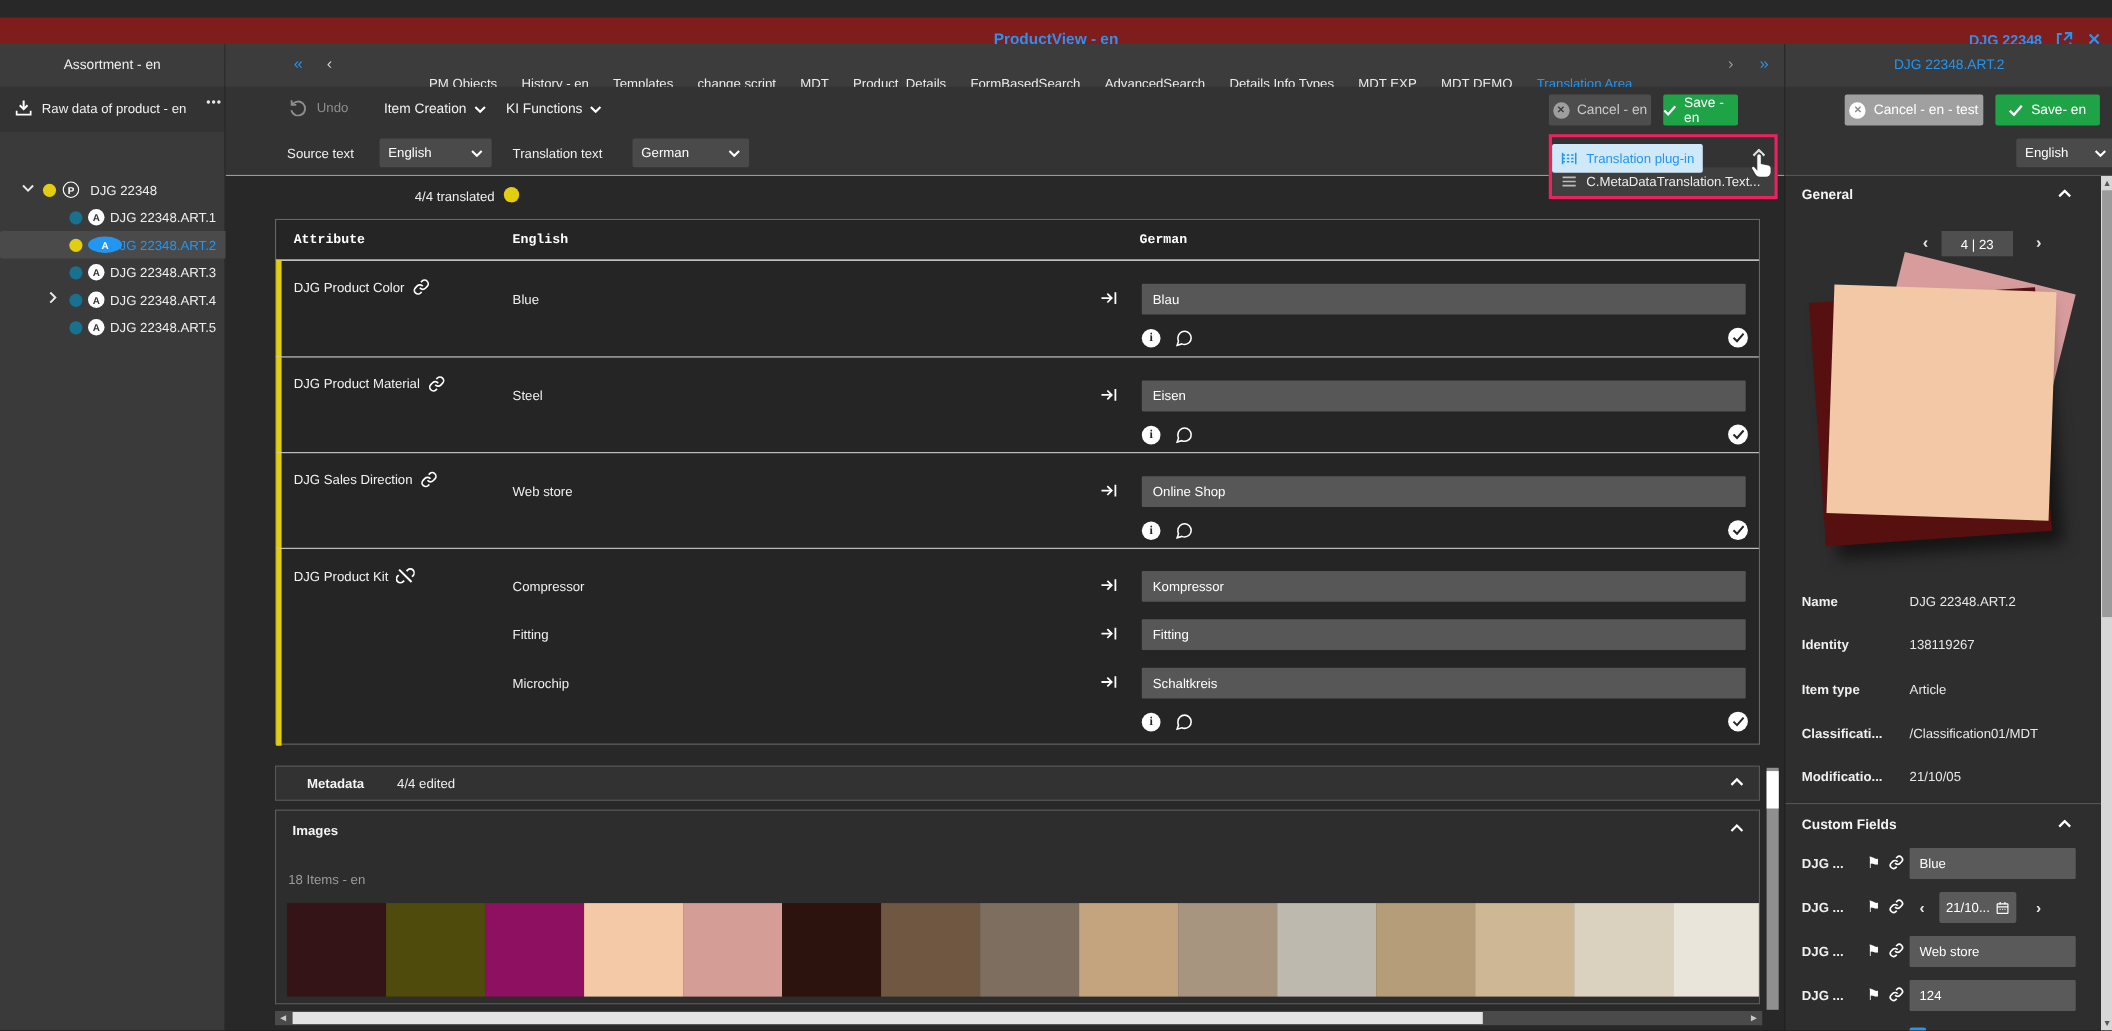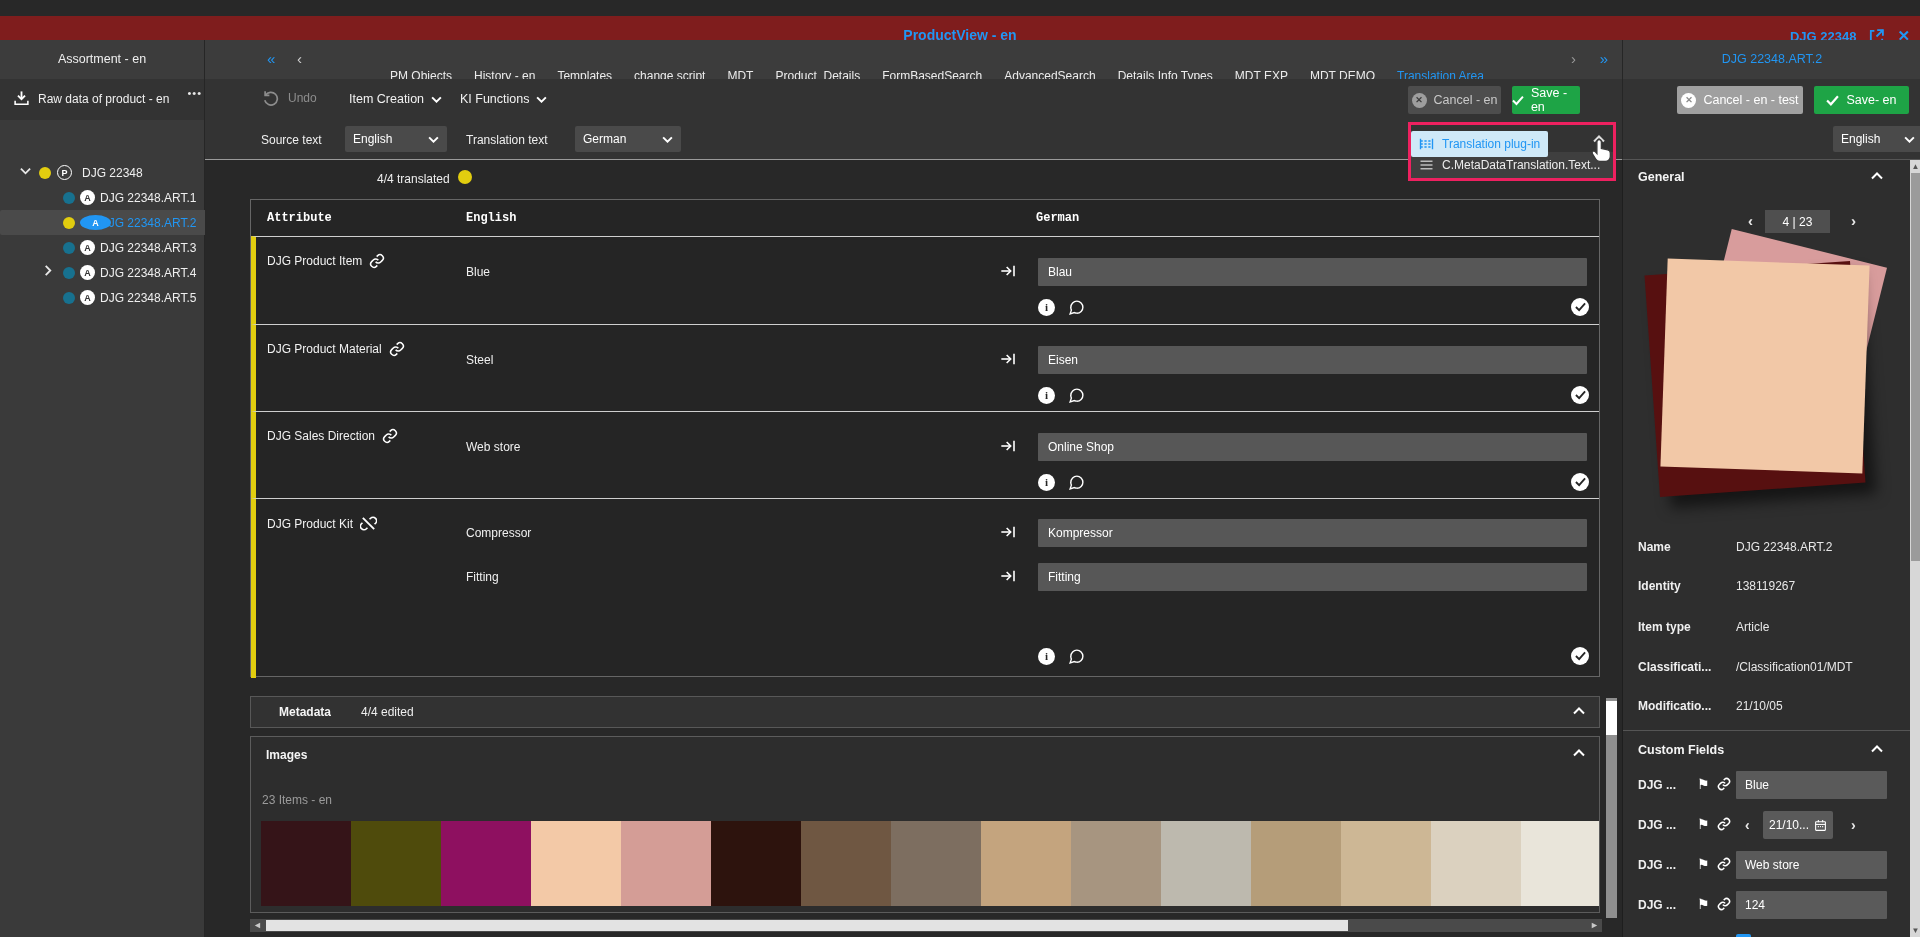--- a/index.html
+++ b/index.html
@@ -373,21 +373,21 @@
 
     <div class="ttable">
       <div class="thead">
         <span style="left:16px;">Attribute</span>
         <span style="left:215px;">English</span>
         <span style="left:785px;">German</span>
       </div>
 
       <div class="trow" style="top:36px;height:88px;">
         <div class="t-attr">
-          <span>DJG Product Item</span>
+          <span>DJG Product Color</span>
           <svg width="16" height="16" viewBox="0 0 24 24" fill="none" stroke="#fff" stroke-width="2.3">
             <path d="M10 13a5 5 0 0 0 7.54.54l2.5-2.5a5 5 0 0 0-7.07-7.07l-1.43 1.42"></path>
             <path d="M14 11a5 5 0 0 0-7.54-.54l-2.5 2.5a5 5 0 0 0 7.07 7.07l1.42-1.42"></path>
           </svg>
         </div>
         <div class="t-entry" style="top:21px;">
           <span class="t-src">Blue</span>
           <span class="t-arrow">
             <svg width="18" height="16" viewBox="0 0 24 24" fill="none" stroke="#fff" stroke-width="2.4">
                 <path d="M2 12h14"></path>
@@ -498,20 +498,31 @@
           <span class="t-src">Fitting</span>
           <span class="t-arrow">
             <svg width="18" height="16" viewBox="0 0 24 24" fill="none" stroke="#fff" stroke-width="2.4">
                 <path d="M2 12h14"></path>
                 <path d="M10 6l6 6-6 6"></path>
                 <path d="M21 4v16"></path>
               </svg>
           </span>
           <input class="t-input" value="Fitting" style="">
         </div>
+        <div class="t-entry" style="top:108px;">
+          <span class="t-src">Microchip</span>
+          <span class="t-arrow">
+            <svg width="18" height="16" viewBox="0 0 24 24" fill="none" stroke="#fff" stroke-width="2.4">
+                <path d="M2 12h14"></path>
+                <path d="M10 6l6 6-6 6"></path>
+                <path d="M21 4v16"></path>
+              </svg>
+          </span>
+          <input class="t-input" value="Schaltkreis" style="">
+        </div>
         <div class="t-footer" style="top:148px;">
           <span class="info-ic">i</span>
           <svg width="17" height="17" viewBox="0 0 24 24" fill="none" stroke="#fff" stroke-width="2">
             <path d="M21 11.5a8.38 8.38 0 0 1-8.5 8.5 8.5 8.5 0 0 1-3.5-.76L3 21l1.76-5.27A8.38 8.38 0 0 1 4 11.5a8.5 8.5 0 1 1 17 0z"></path>
           </svg>
           <span class="check-ic">
             <svg width="11" height="10" viewBox="0 0 24 20">
                 <path d="M2 10l7 7L22 2" fill="none" stroke="#252525" stroke-width="4"></path>
               </svg>
           </span>
@@ -529,21 +540,21 @@
       </span>
     </div>
 
     <div class="img-panel">
       <span class="img-title">Images</span>
       <span class="sec-chev" style="top:12px;">
         <svg width="12" height="8" viewBox="0 0 12 8">
             <path d="M1 6.5l5-5 5 5" fill="none" stroke="#fff" stroke-width="2"></path>
           </svg>
       </span>
-      <span class="img-count">23 Items - en</span>
+      <span class="img-count">18 Items - en</span>
       <div class="swatches">
         <div class="swatch" style="background: rgb(53, 20, 24);"></div>
         <div class="swatch" style="background: rgb(79, 75, 12);"></div>
         <div class="swatch" style="background: rgb(142, 16, 96);"></div>
         <div class="swatch" style="background: rgb(243, 201, 167);"></div>
         <div class="swatch" style="background: rgb(212, 157, 150);"></div>
         <div class="swatch" style="background: rgb(45, 19, 13);"></div>
         <div class="swatch" style="background: rgb(111, 87, 66);"></div>
         <div class="swatch" style="background: rgb(125, 110, 96);"></div>
         <div class="swatch" style="background: rgb(196, 164, 126);"></div>

